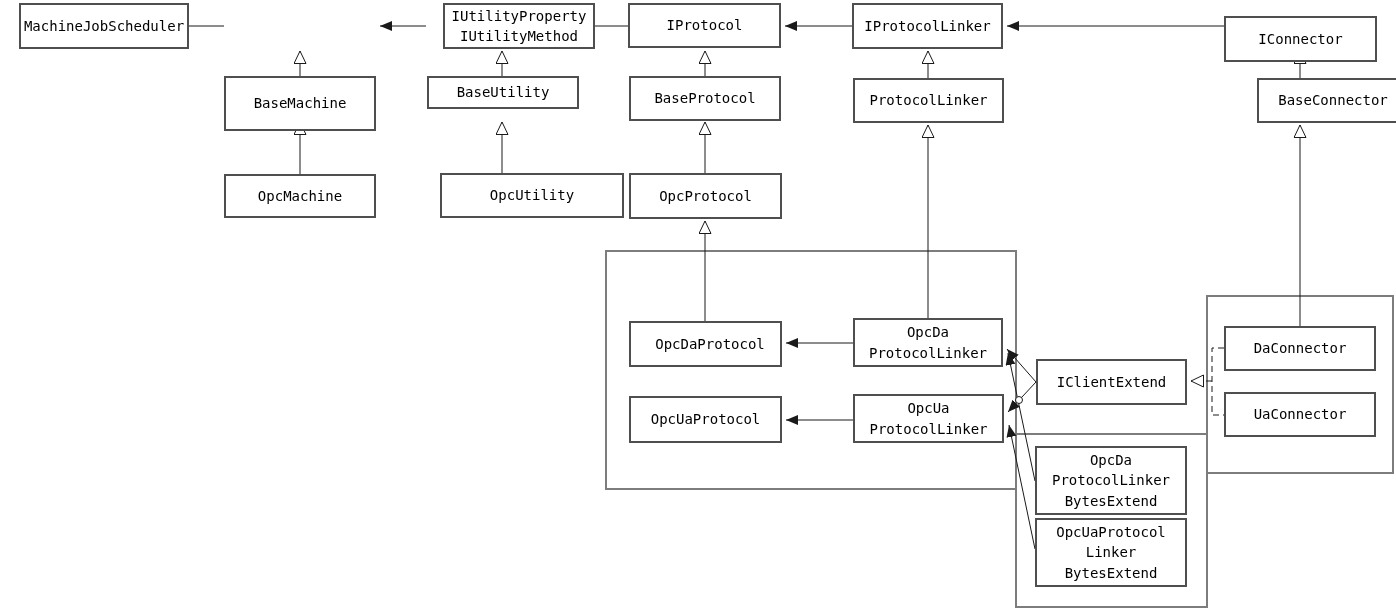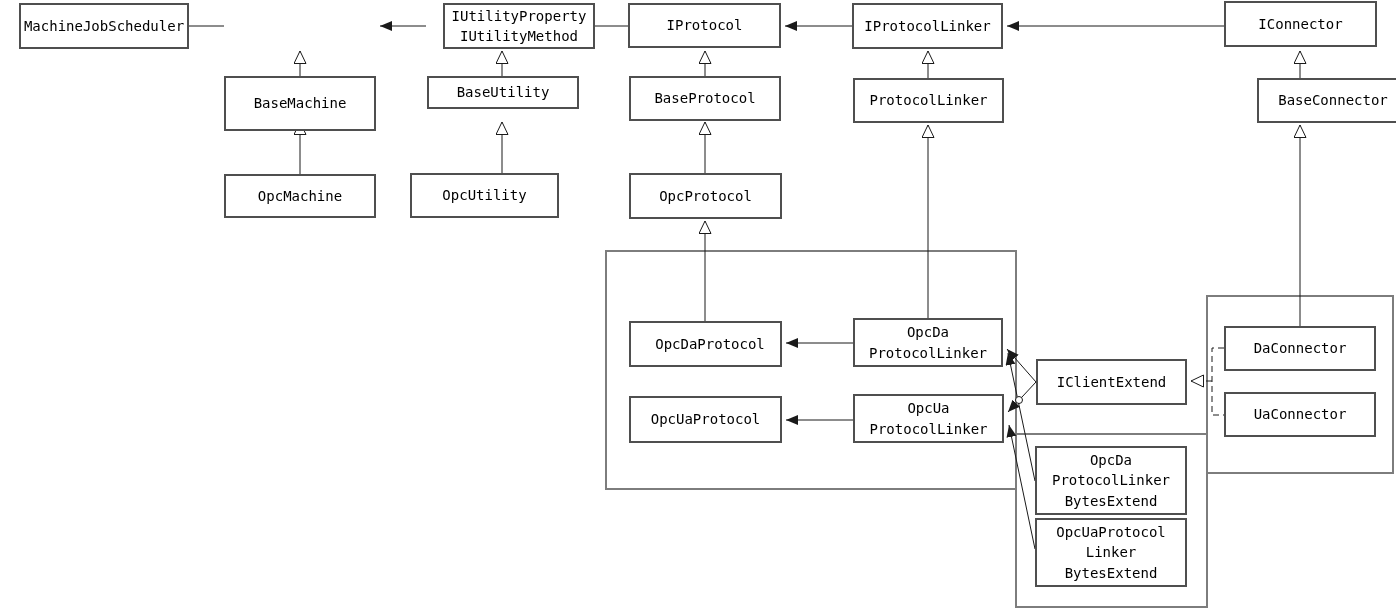--- a/index.html
+++ b/index.html
@@ -93,35 +93,35 @@
   <div class="node" style="left:3px;top:3px;width:170px;height:46px;margin-left:16px;">MachineJobScheduler</div>
 
 
   <div class="node" style="left:426px;top:3px;width:152px;height:46px;margin-left:17px;">IUtilityProperty
 IUtilityMethod</div>
 
   <div class="node" style="left:628px;top:3px;width:153px;height:45px;">IProtocol</div>
 
   <div class="node" style="left:852px;top:3px;width:151px;height:46px;">IProtocolLinker</div>
 
-  <div class="node" style="left:1224px;top:1px;width:153px;height:46px;">IConnector</div>
+  <div class="node" style="left:1224px;top:16px;width:153px;height:46px;">IConnector</div>
 
   <div class="node" style="left:224px;top:76px;width:152px;height:55px;">BaseMachine</div>
 
   <div class="node" style="left:427px;top:76px;width:152px;height:33px;">BaseUtility</div>
 
   <div class="node" style="left:629px;top:76px;width:152px;height:45px;">BaseProtocol</div>
 
   <div class="node" style="left:853px;top:78px;width:151px;height:45px;">ProtocolLinker</div>
 
   <div class="node" style="left:1225px;top:78px;width:152px;height:45px;margin-left:32px;">BaseConnector</div>
 
   <div class="node" style="left:224px;top:174px;width:152px;height:44px;">OpcMachine</div>
 
-  <div class="node" style="left:410px;top:173px;width:149px;height:45px;">OpcUtility</div>
+  <div class="node" style="left:440px;top:173px;width:184px;height:45px;">OpcUtility</div>
 
   <div class="node" style="left:629px;top:173px;width:153px;height:46px;">OpcProtocol</div>
 
   <div class="node" style="left:629px;top:321px;width:153px;height:46px;padding-left:9px;">OpcDaProtocol</div>
 
   <div class="node" style="left:629px;top:396px;width:153px;height:47px;">OpcUaProtocol</div>
 
   <div class="node" style="left:853px;top:318px;width:150px;height:49px;">OpcDa
 ProtocolLinker</div>
 

